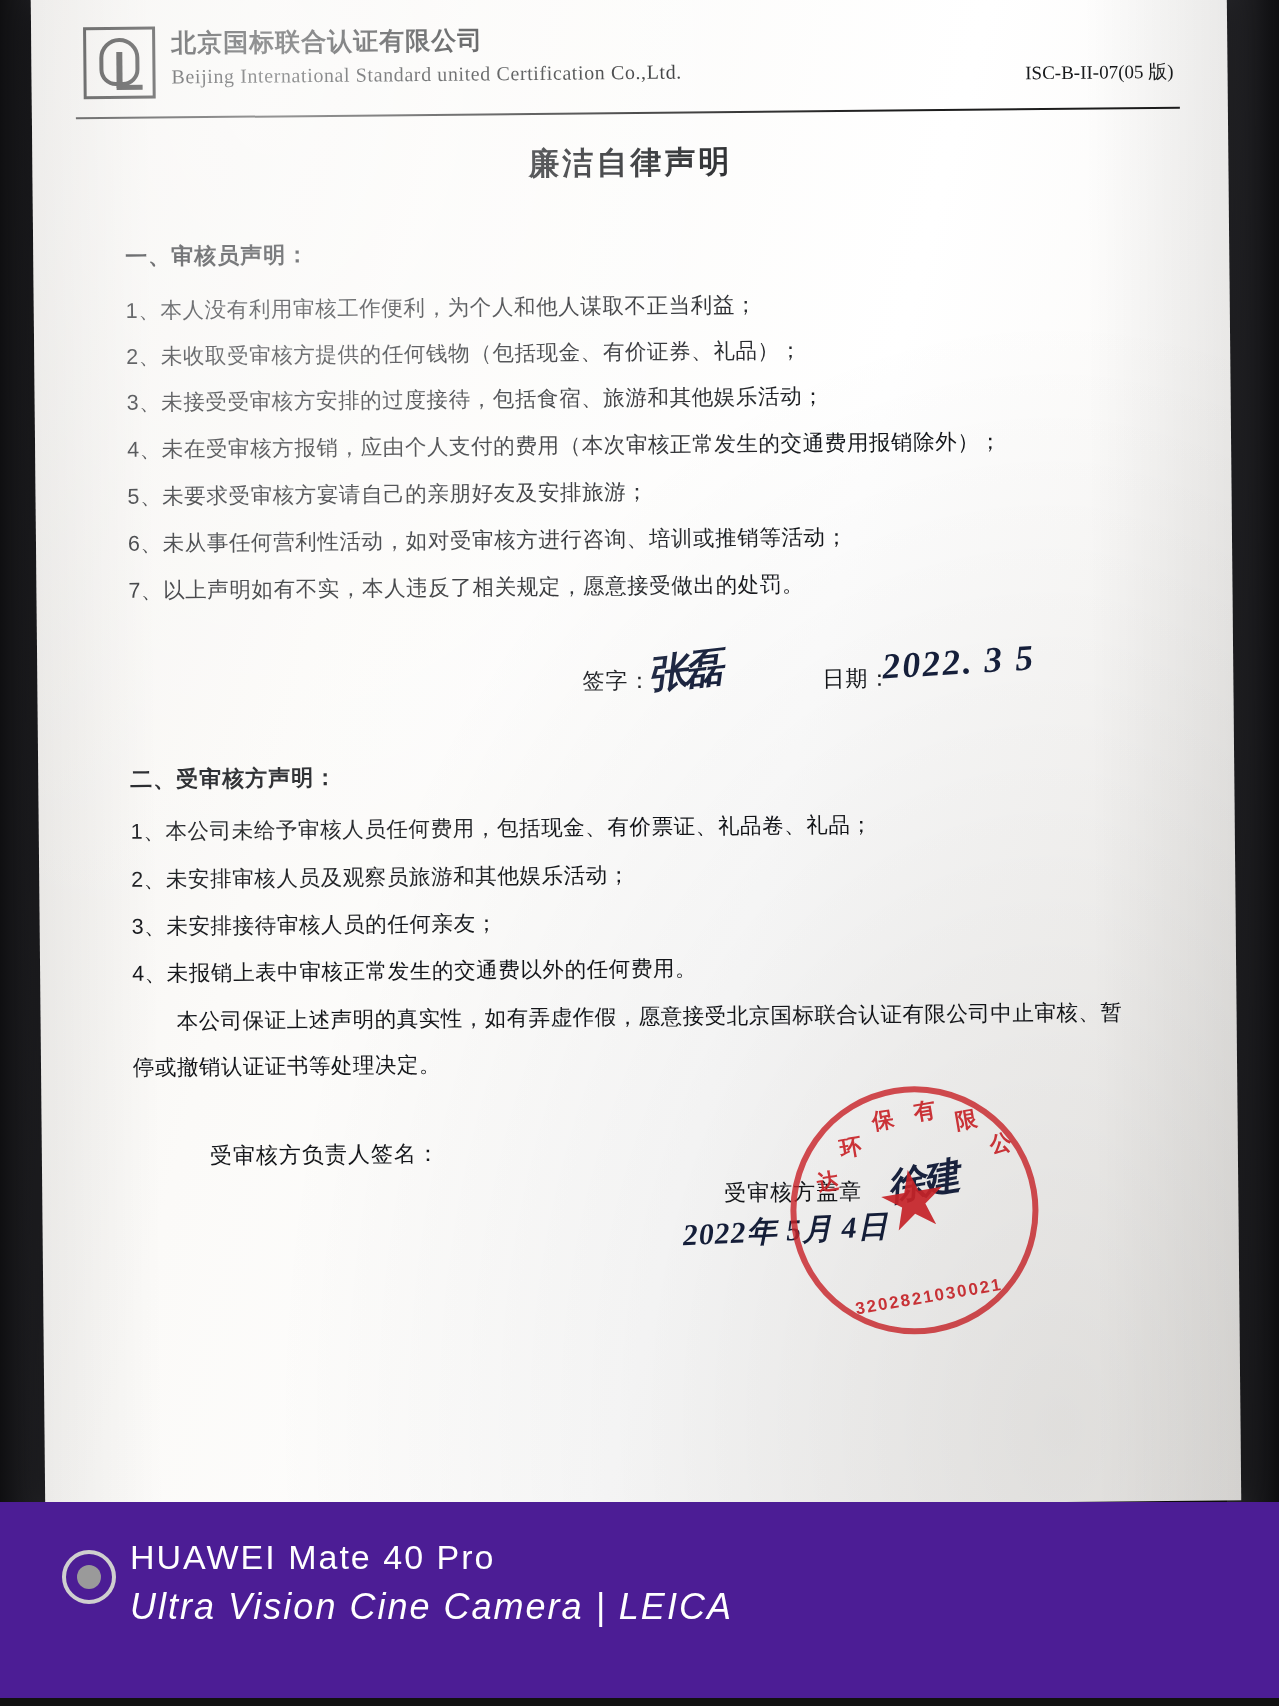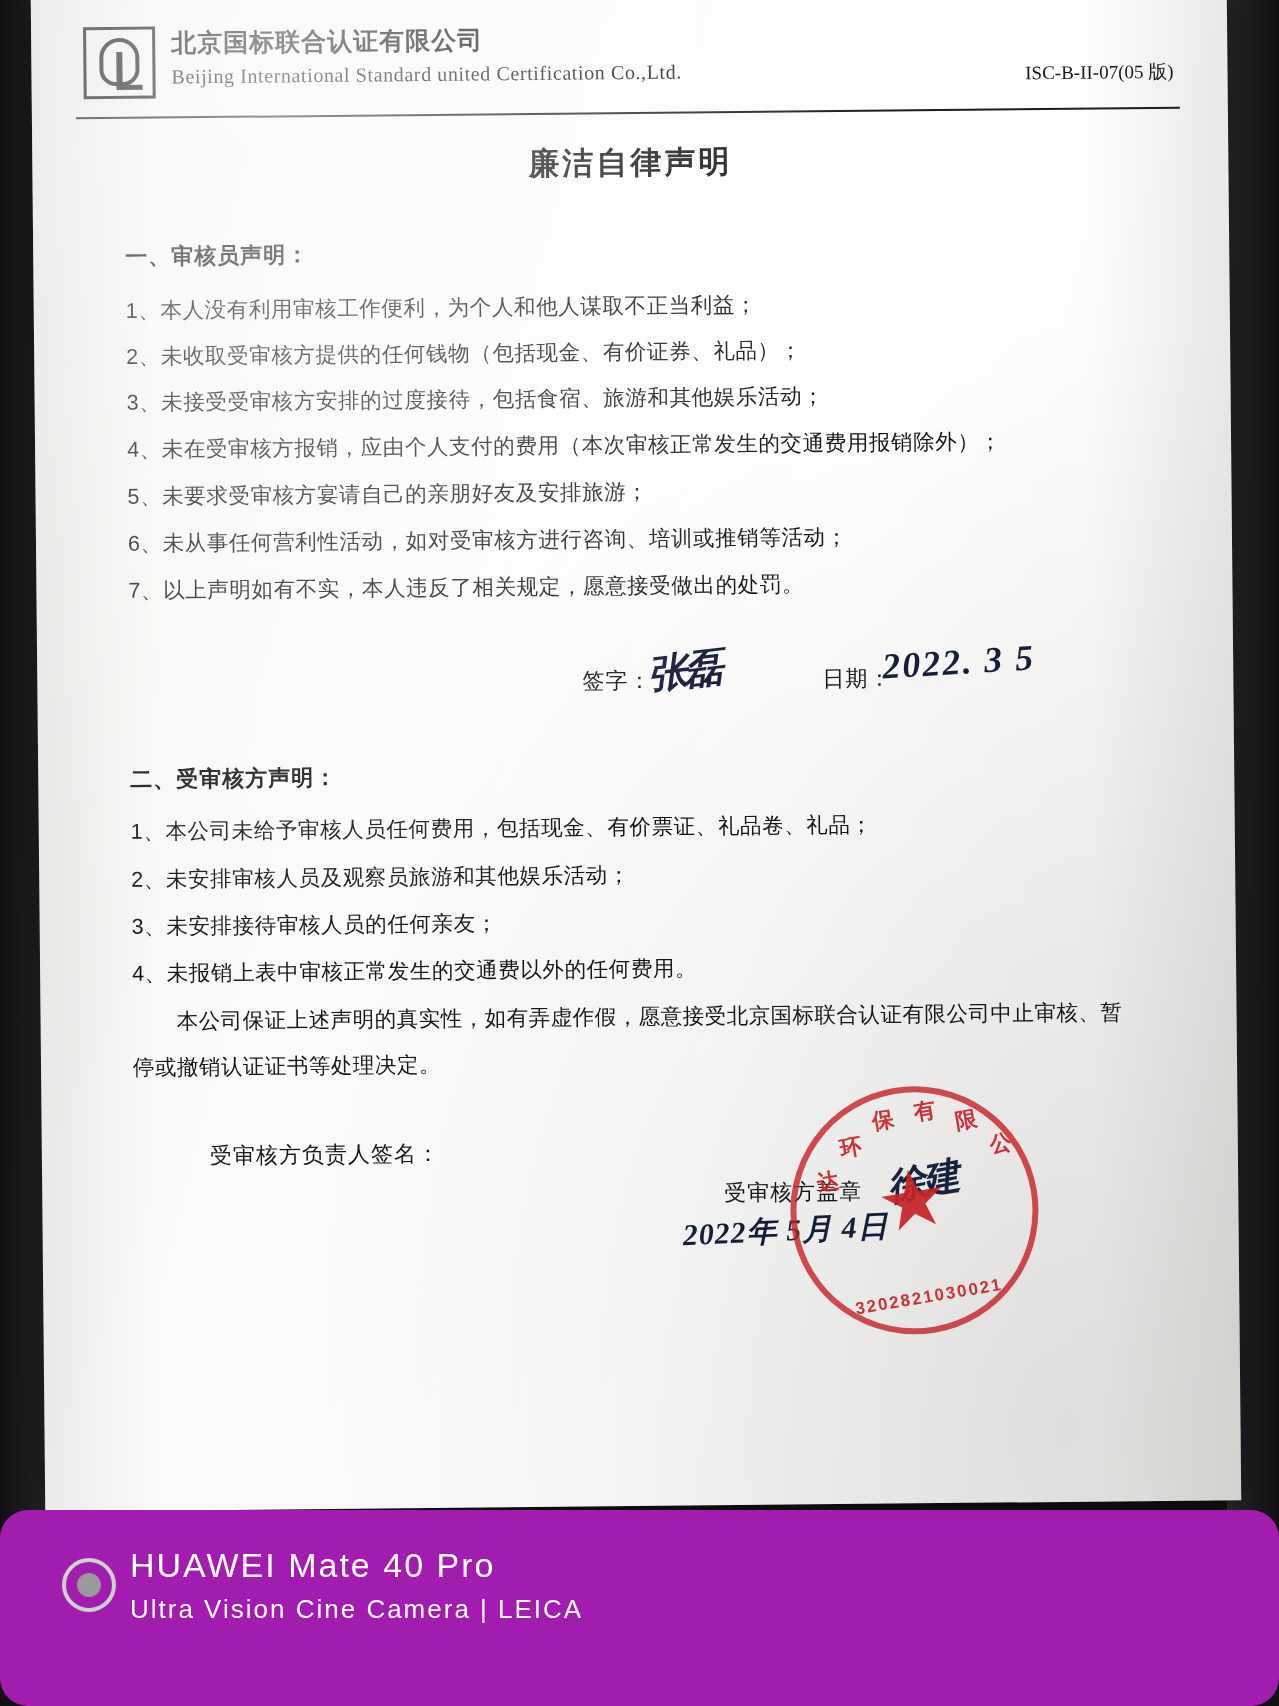--- a/index.html
+++ b/index.html
@@ -258,26 +258,25 @@
     font-size: 17px;
     color: #d6262b;
     font-weight: 700;
     letter-spacing: 2px;
   }
 
   
   #camera-overlay {
     position: absolute;
     left: 0;
-    bottom: 0;
+    bottom: 8px;
     width: 1279px;
     height: 196px;
-    background: #a21caf;
+    background: #4c1d95;
     color: #ffffff;
-    border-radius: 28px;
   }
   .cam-logo {
     position: absolute;
     left: 62px;
     top: 48px;
     width: 54px;
     height: 54px;
     border: 4px solid #cfcfcf;
     border-radius: 50%;
     box-sizing: border-box;
@@ -297,23 +296,24 @@
     font-family: "Liberation Sans", sans-serif;
     font-size: 34px;
     letter-spacing: 2px;
     color: #ffffff;
   }
   .cam-line2 {
     position: absolute;
     left: 130px;
     top: 84px;
     font-family: "Liberation Sans", sans-serif;
-    font-size: 26px;
+    font-size: 36px;
     letter-spacing: 2px;
     color: #ffffff;
+    font-style: italic;
   }
   .bg-edge-left {
     position: absolute;
     left: 0; top: 0;
     width: 46px; height: 1520px;
     background: linear-gradient(90deg,#101012 0%, #26262a 100%);
   }
   .bg-edge-right {
     position: absolute;
     right: 0; top: 0;

